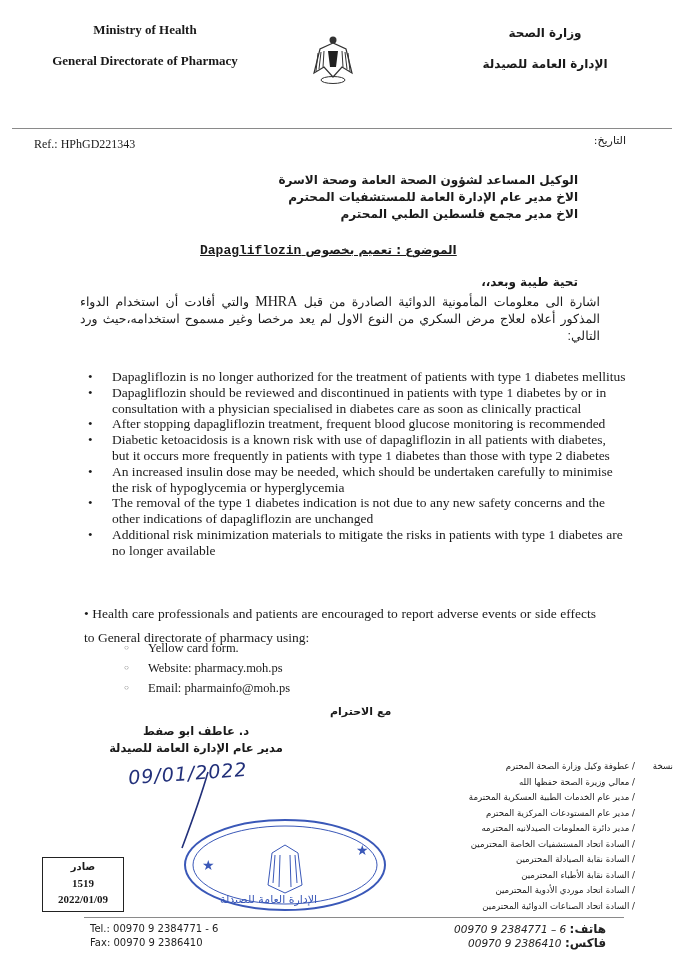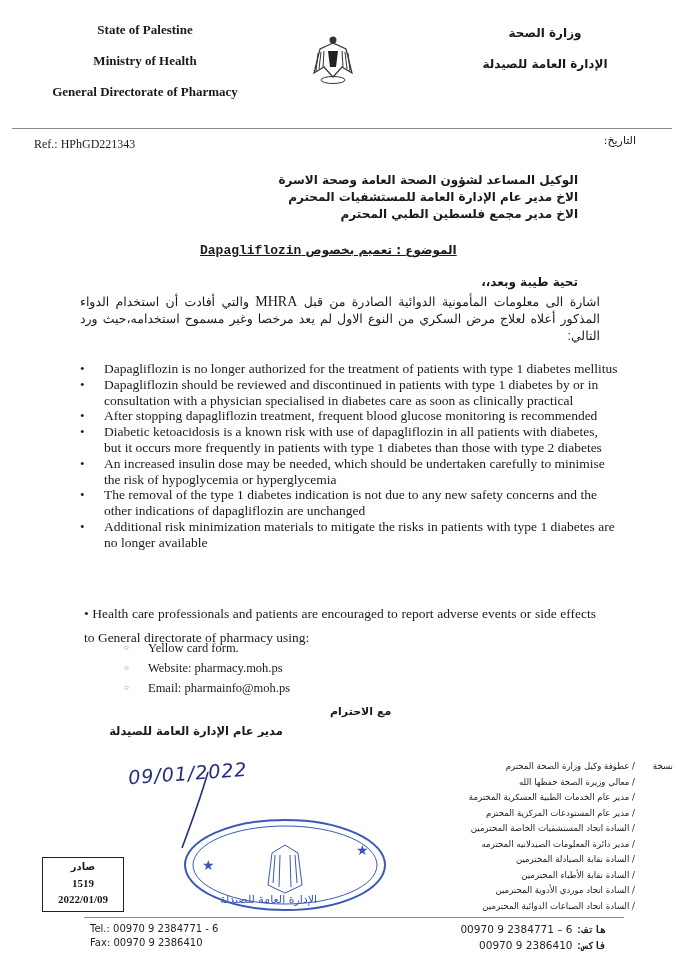--- a/index.html
+++ b/index.html
@@ -15,42 +15,42 @@
   .en-head div { height: 31px; line-height: 31px; }
   .ar-head {
     left: 420px; width: 250px; top: 18px; text-align: center;
     font-family: "DejaVu Sans", sans-serif; font-weight: bold; font-size: 12px;
     direction: rtl;
   }
   .ar-head div { height: 31px; line-height: 31px; }
   .emblem { left: 310px; top: 33px; width: 46px; height: 54px; }
   .hr-top { left: 12px; width: 660px; top: 128px; height: 0; border-top: 1.5px solid #8a8a8a; }
   .ref { left: 34px; top: 137px; font-size: 12px; }
-  .date-label { right: 42px; top: 134px; font-family: "DejaVu Sans", sans-serif; font-size: 11px; direction: rtl; }
+  .date-label { right: 52px; top: 134px; font-family: "DejaVu Sans", sans-serif; font-size: 11px; direction: rtl; }
   .addressees {
     right: 100px; top: 172px; text-align: right; direction: rtl;
     font-family: "DejaVu Sans", sans-serif; font-weight: bold; font-size: 12px; line-height: 17px;
   }
   .subject {
     left: 200px; top: 243px; direction: rtl;
     font-family: "DejaVu Sans", sans-serif; font-weight: bold; font-size: 12px;
     text-decoration: underline;
   }
   .subject .drug { font-family: Liberation Mono, monospace; font-size: 13px; }
   .greeting {
     right: 100px; top: 275px; direction: rtl;
     font-family: "DejaVu Sans", sans-serif; font-weight: bold; font-size: 12px;
   }
   .intro {
     left: 80px; width: 520px; top: 293px; direction: rtl; text-align: justify;
     font-family: "Liberation Sans", sans-serif; font-size: 12.5px; line-height: 17px;
   }
   .intro .latin { font-family: "Liberation Serif", serif; font-size: 14px; }
   ul.points {
-    left: 70px; top: 353px; width: 540px; margin: 8px; padding: 0; list-style: none;
+    left: 70px; top: 353px; width: 540px; margin: 16px; padding: 0; list-style: none;
     font-size: 13.5px; line-height: 15.8px;
   }
   ul.points li { position: relative; padding-left: 26px; margin: 0; }
   ul.points li::before {
     content: "\2022"; position: absolute; left: 2px; top: 0; font-size: 13px;
   }
   .report {
     left: 84px; width: 512px; top: 602px; font-size: 13.5px; line-height: 24px; text-align: justify;
   }
   ul.channels {
@@ -82,28 +82,27 @@
   }
   .issued .ar { font-family: "DejaVu Sans", sans-serif; font-size: 10px; }
   .hr-bottom { left: 84px; width: 540px; top: 917px; border-top: 1.5px solid #8a8a8a; }
   .contact-en {
     left: 90px; top: 922px; font-family: "DejaVu Sans", sans-serif; font-size: 10px; line-height: 14px; color: #222;
   }
   .contact-ar {
     right: 72px; top: 922px; direction: rtl; text-align: right;
     font-family: "DejaVu Sans", sans-serif; font-size: 10.5px; line-height: 14px; color: #222;
   }
-  .contact-ar .lbl { font-size: 10px; font-weight: bold; font-family: Liberation Mono, monospace; }
-  .num { unicode-bidi: isolate; direction: ltr; }
+  .contact-ar .lbl { font-size: 12px; font-weight: bold; }
+  .num { unicode-bidi: isolate; direction: ltr; font-style: italic; }
 </style>
 </head>
 <body>
 
 <div class="abs en-head">
-  <div>State of Palestine</div>
   <div>Ministry of Health</div>
   <div>General Directorate of Pharmacy</div>
 </div>
 
 <div class="abs emblem">
   <svg width="46" height="54" viewBox="0 0 46 54">
     <circle cx="23" cy="7" r="3.5" fill="#333"></circle>
     <path d="M23 10 L10 16 L4 40 L14 34 L23 44 L32 34 L42 40 L36 16 Z" fill="none" stroke="#333" stroke-width="1.2"></path>
     <g stroke="#333" stroke-width="1">
       <line x1="8" y1="20" x2="6" y2="38"></line>
@@ -159,36 +158,37 @@
 <div class="abs report">• Health care professionals and patients are encouraged to report adverse events or side effects to General directorate of pharmacy using:</div>
 
 <ul class="abs channels">
   <li>Yellow card form.</li>
   <li>Website: pharmacy.moh.ps</li>
   <li>Email: pharmainfo@moh.ps</li>
 </ul>
 
 <div class="abs regards">مع الاحترام</div>
 <div class="abs signer">
+  <div>د. عاطف ابو صفط</div>
   <div>مدير عام الإدارة العامة للصيدلة</div>
 </div>
 
 <svg class="abs sigline" viewBox="0 0 120 80">
   <path d="M78 2 Q70 30 52 78" stroke="#22307a" stroke-width="1.6" fill="none"></path>
 </svg>
 <div class="abs handdate">09/01/2022</div>
 
 <div class="abs cc">
   <span class="lead">نسخة</span>
   <div>/ عطوفة وكيل وزارة الصحة المحترم</div>
   <div>/ معالي وزيرة الصحة حفظها الله</div>
   <div>/ مدير عام الخدمات الطبية العسكرية المحترمة</div>
   <div>/ مدير عام المستودعات المركزية المحترم</div>
+  <div>/ مدير دائرة المعلومات الصيدلانيه المحترمه</div>
   <div>/ السادة اتحاد المستشفيات الخاصة المحترمين</div>
-  <div>/ مدير دائرة المعلومات الصيدلانيه المحترمه</div>
   <div>/ السادة نقابة الصيادلة المحترمين</div>
   <div>/ السادة نقابة الأطباء المحترمين</div>
   <div>/ السادة اتحاد موردي الأدوية المحترمين</div>
   <div>/ السادة اتحاد الصناعات الدوائية المحترمين</div>
 </div>
 
 <svg class="abs stamp" viewBox="0 0 210 100">
   <ellipse cx="105" cy="50" rx="100" ry="45" fill="none" stroke="#3a58b8" stroke-width="2"></ellipse>
   <ellipse cx="105" cy="50" rx="92" ry="39" fill="none" stroke="#3a58b8" stroke-width="1"></ellipse>
   <text x="22" y="55" fill="#3a58b8" font-size="14">★</text>

